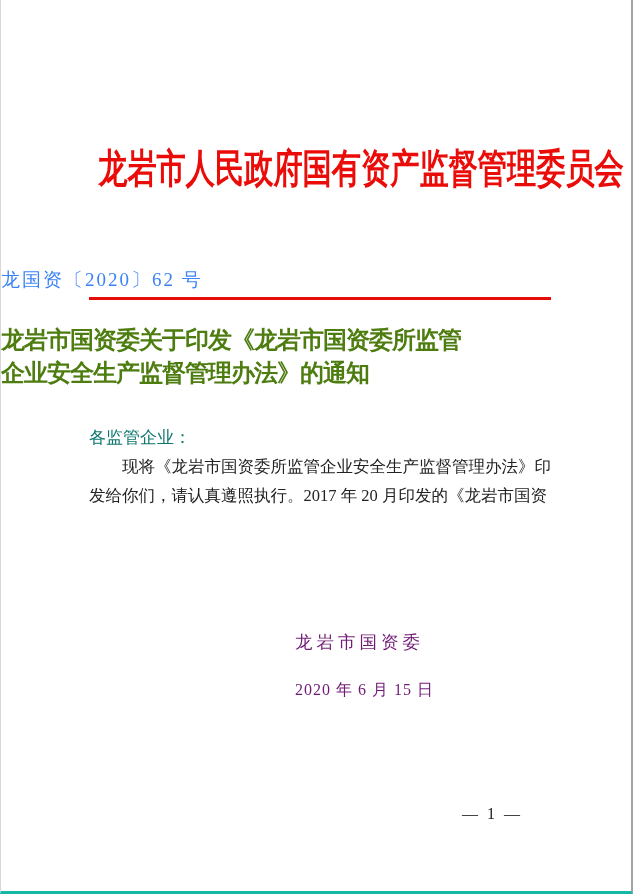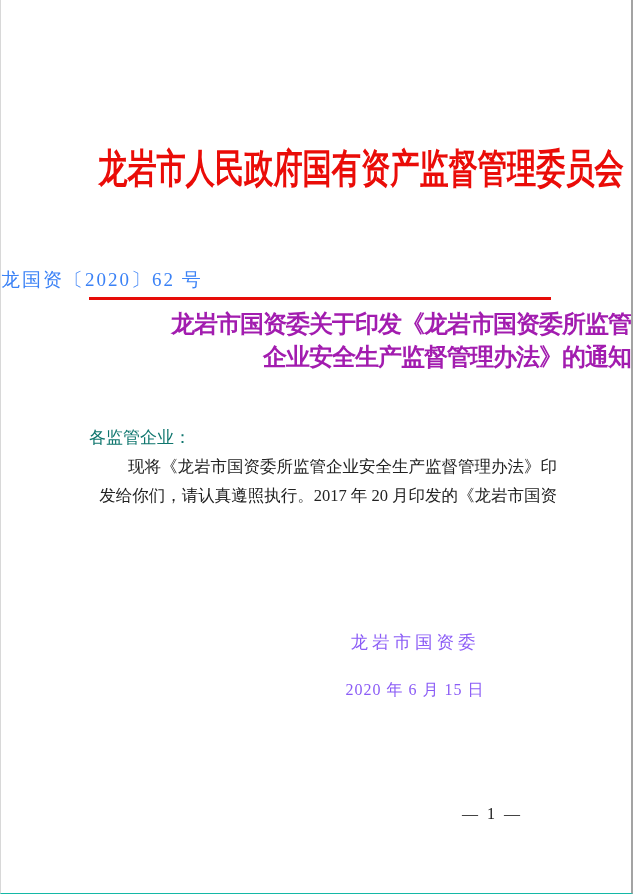--- a/index.html
+++ b/index.html
@@ -9,21 +9,21 @@
   }
   .page {
     position: relative;
     width: 633px;
     height: 894px;
     background: #ffffff;
     overflow: hidden;
     font-family: "Liberation Serif", "DejaVu Serif", serif;
     border-right: 2px solid #a3a3a3;
     border-left: 1px solid #d8d8d8;
-    border-bottom: 1px solid #14b8a6;
+    border-bottom: 3px solid #14b8a6;
     box-sizing: border-box;
   }
   .letterhead {
     position: absolute;
     top: 146px;
     left: 0;
     width: 100%;
     text-align: center;
     white-space: nowrap;
   }
@@ -50,58 +50,57 @@
   .red-line {
     position: absolute;
     top: 297px;
     left: 88px;
     width: 462px;
     height: 3px;
     background: #e60c08;
   }
   .notice-title {
     position: absolute;
-    top: 308px;
+    top: 324px;
     left: 0;
     width: 100%;
-    text-align: right;
+    text-align: left;
     font-size: 24px;
     font-weight: bold;
     letter-spacing: -1px;
     line-height: 33px;
-    color: #a21caf;
+    color: #4d7c0f;
   }
   .notice-title div { white-space: nowrap; }
   .salutation {
     position: absolute;
     top: 426px;
     left: 88px;
     font-size: 17px;
     color: #0f766e;
     white-space: nowrap;
   }
   .paragraph {
     position: absolute;
     top: 452px;
     left: 88px;
     width: 468px;
     font-size: 16.5px;
     line-height: 29px;
     color: #222222;
-    text-align: right;
   }
   .paragraph .line { white-space: nowrap; }
   .paragraph .line.indent { text-indent: 2em; }
   .sign-block {
     position: absolute;
     top: 630px;
     left: 294px;
     width: 240px;
-    text-align: center;
-    color: #8b5cf6;
+    text-align: left;
+    color: #701a75;
   }
   .sign-block .signature {
     font-size: 17.5px;
     letter-spacing: 4px;
     white-space: nowrap;
   }
   .sign-block .date {
     margin-top: 26px;
     font-size: 16px;
     letter-spacing: 1px;

